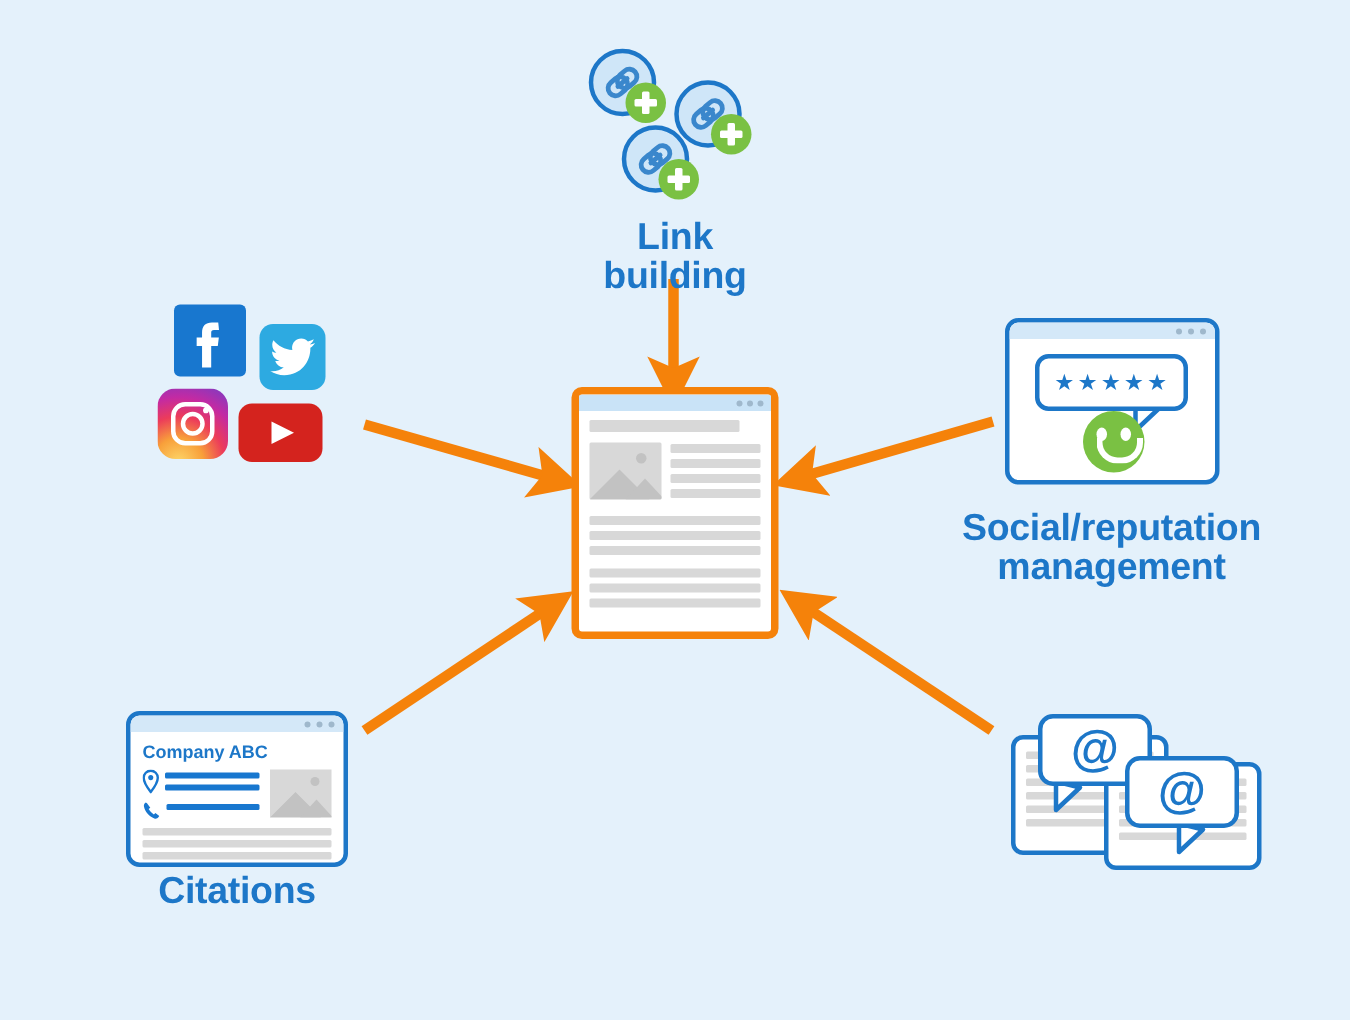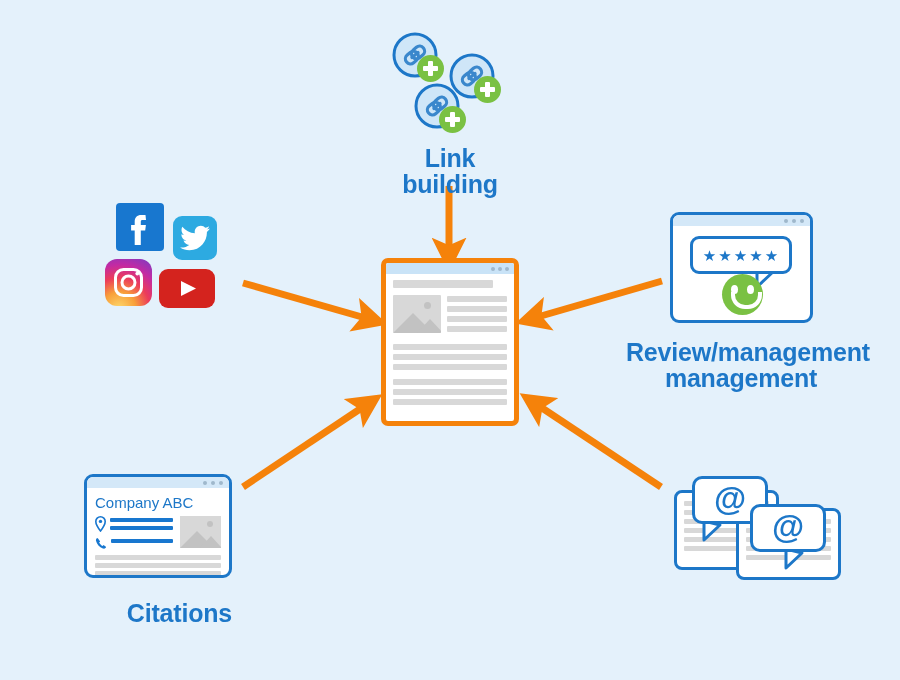--- a/index.html
+++ b/index.html
@@ -215,41 +215,41 @@
     border-top: none;
     border-radius: 0 0 14px 14px;
   }
 
   
   #citations { left: 84px; top: 474px; width: 148px; }
   #citations-window { width: 148px; height: 104px; }
   #citations .inner { padding: 6px 8px 0 8px; }
   .comp-name {
     color: #1d77c8;
-    font-weight: normal;
-    font-size: 15px;
+    font-weight: bold;
+    font-size: 12px;
     margin-bottom: 5px;
   }
   .cit-row { display: flex; gap: 7px; }
   .cit-left { flex: 1; }
   .bline { background: #1877cf; height: 4px; border-radius: 1px; margin-bottom: 4px; }
   .cit-line-grp { display: flex; align-items: flex-start; gap: 4px; margin-bottom: 3px; }
   .cit-imgbox {
     width: 41px; height: 32px;
     background: #d8d8d8;
     position: relative;
     overflow: hidden;
     flex: none;
   }
   .cit-imgbox .sun { position: absolute; width: 6px; height: 6px; border-radius: 50%; background: #c2c2c2; right: 8px; top: 5px; }
   .cit-imgbox .mtn { position: absolute; left: 0; bottom: 0; width: 0; height: 0; border-left: 17px solid transparent; border-right: 17px solid transparent; border-bottom: 17px solid #c2c2c2; }
   .cit-imgbox .mtn2 { position: absolute; left: 20px; bottom: 0; width: 0; height: 0; border-left: 11px solid transparent; border-right: 11px solid transparent; border-bottom: 12px solid #c2c2c2; }
   .cit-bottom { padding: 2px 8px 0 8px; }
   .cit-bottom .gline { height: 5px; margin-bottom: 3px; }
-  #citations .label { margin-top: 22px; text-align: right; }
+  #citations .label { margin-top: 3px; }
 
   
   #brand-mentions { left: 660px; top: 472px; width: 192px; }
   #brand-mentions .icons { position: relative; height: 110px; }
   .doc-card {
     position: absolute;
     box-sizing: border-box;
     border: 3px solid #1d77c8;
     border-radius: 8px;
     background: #fff;
@@ -449,21 +449,21 @@
           <span class="star">★</span>
           <span class="star">★</span>
         </div>
         <div id="smiley">
           <span class="eye l"></span>
           <span class="eye r"></span>
           <span class="mouth"></span>
         </div>
       </div>
     </div>
-    <div class="label">Review/management
+    <div class="label">Social/reputation
 management</div>
   </div>
 
   <div class="node" id="citations">
     <div class="browser" id="citations-window">
       <div class="tb">
         <div class="dots">
           <span class="dot"></span>
           <span class="dot"></span>
           <span class="dot"></span>

